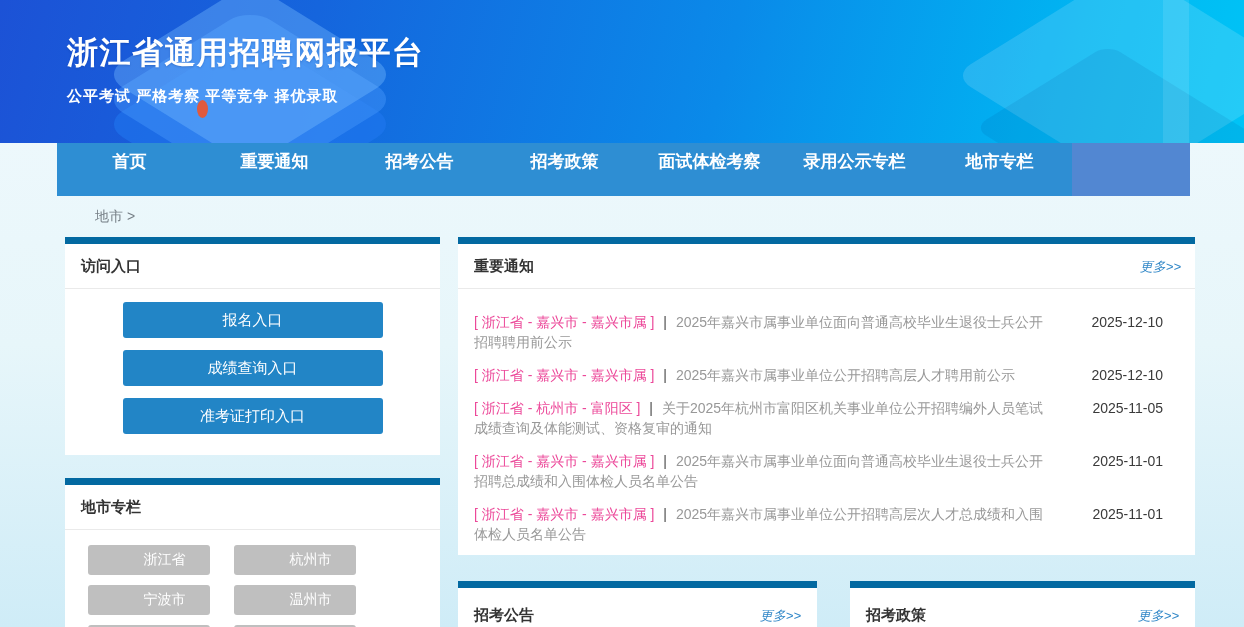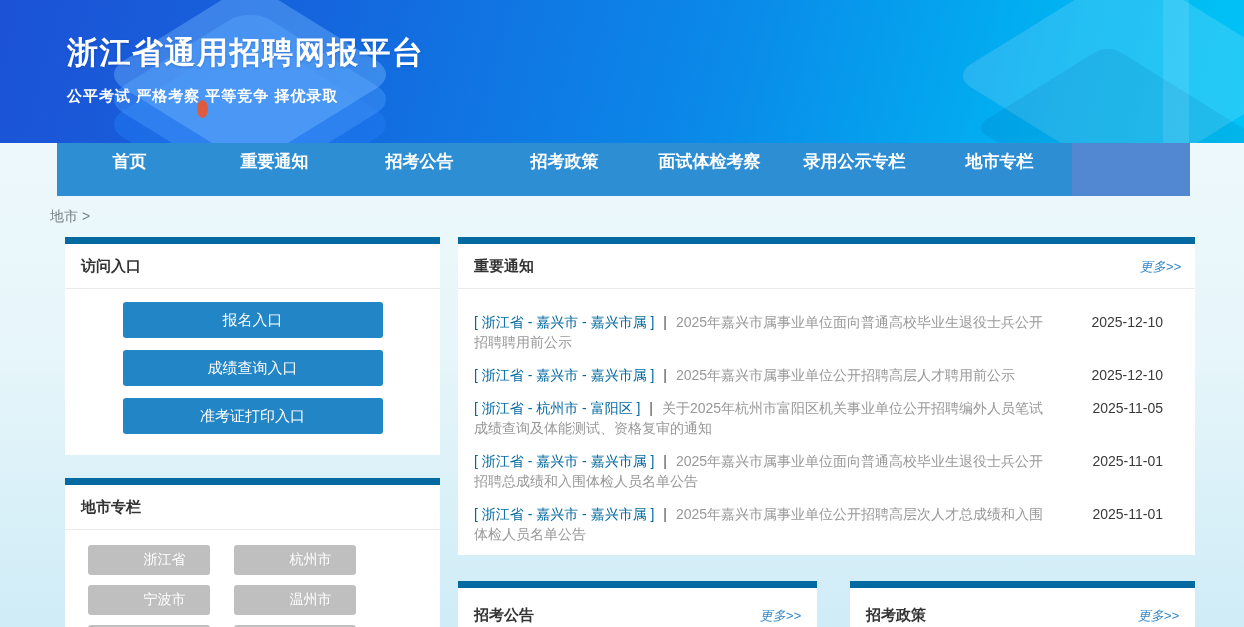--- a/index.html
+++ b/index.html
@@ -28,21 +28,21 @@
   .cube-edge { position:absolute; right:55px; top:0; width:26px; height:143px; background:rgba(255,255,255,0.10); transform:scaleY(1.8); }
   .hdr-text { position:absolute; left:67px; top:32px; color:#fff; }
   .hdr-title { font-size:31px; font-weight:900; letter-spacing:1.5px; text-shadow:0 1px 2px rgba(0,40,120,0.25); }
   .hdr-sub { margin-top:13px; font-size:15px; font-weight:700; letter-spacing:1px; }
   
   .nav { margin-left:57px; width:1133px; height:53px; background:var(--nav_blue,#2e8ed3); display:flex; }
   .nav-item { width:145px; height:37px; display:flex; align-items:center; justify-content:center;
     color:#fff; font-size:17px; font-weight:700; cursor:pointer; }
   .nav-fill { flex:1; background:var(--nav_light,#5287d2); }
   
-  .meta { margin-left:50px; width:1130px; height:41px; display:flex; align-items:center; justify-content:space-between;gap:44px; }
+  .meta { margin-left:95px; width:1130px; height:41px; display:flex; align-items:center; justify-content:space-between;gap:44px; }
   .crumb { font-size:14px; color:#767f86; }
   .today { font-size:14px; color:#3c4246; }
   
   .main { margin-left:65px; width:1130px; display:flex; gap:18px; align-items:flex-start; }
   .panel { background:#fff; border-top:7px solid #0369a1; }
   .p-head { display:flex; align-items:center; justify-content:space-between;
     padding:13px 14px 12px 16px; border-bottom:1px solid #eaeaea; }
   .p-title { font-size:15px; font-weight:700; color:#333; }
   .more { font-size:13px; color:var(--link_blue,#2f86c7); cursor:pointer;font-style:italic; }
   .col-left { width:375px; flex:none; }
@@ -56,21 +56,21 @@
   
   .citypanel { height:300px; }
   .city-grid { padding:15px 0 0 23px; display:grid; grid-template-columns:122px 122px; gap:10px 24px; }
   .city-btn { width:122px; height:30px; background:var(--city_gray,#bfbfbf); color:#fff; font-size:14px;
     border:none; border-radius:3px; cursor:pointer; font-family:inherit;padding-left:31px; }
   
   .notices { height:318px; margin-bottom:26px; overflow:hidden; }
   .notice-list { padding:23px 32px 0 16px; }
   .notice { display:flex; align-items:flex-start; margin-bottom:13px; }
   .notice-text { flex:1; margin-right:36px; font-size:14px; line-height:20px; cursor:pointer; }
-  .n-prefix { color:#0369a1;margin-top:28px; }
+  .n-prefix { color:#ec4899;margin-top:28px; }
   .n-sep { color:#4a4a4a; margin:0 5px; }
   .n-title { color:#989898; }
   .notice-date { flex:none; font-size:14px; color:#3a3a3a; line-height:20px; }
   
   .bottom-row { display:flex; gap:33px; }
   .b-panel { height:80px; }
   .b-announce { width:359px; }
   .b-policy { width:345px; }
   .b-panel .p-head { border-bottom:none; padding:18px 16px 12px 16px; }
 </style>

